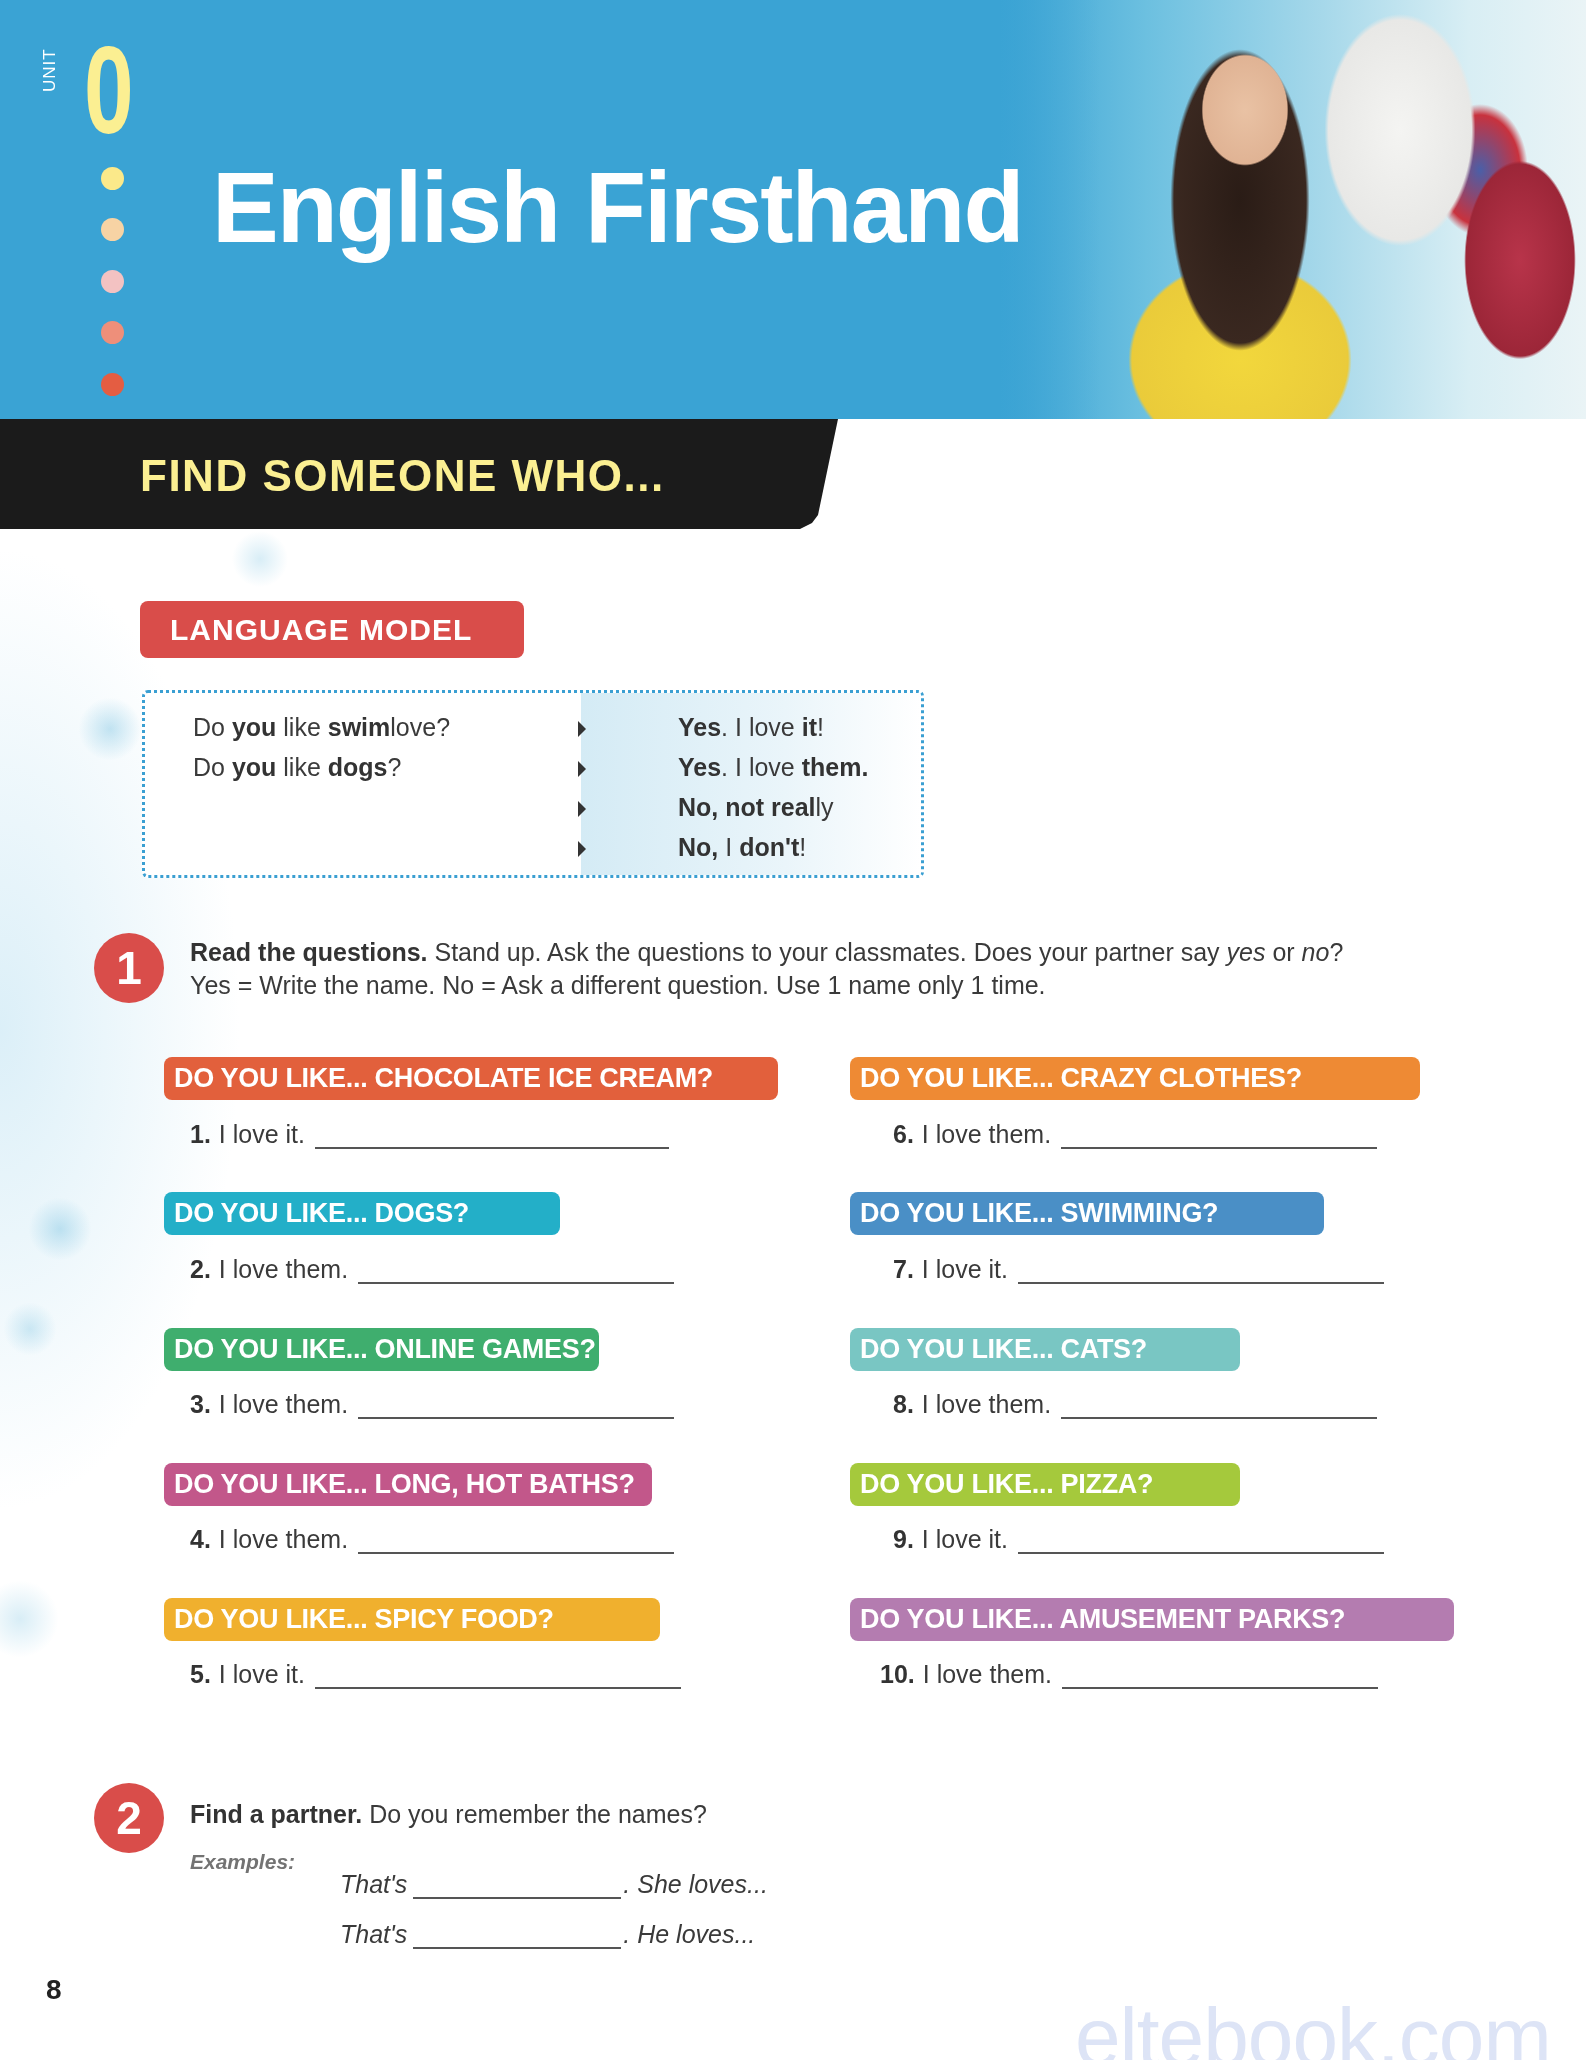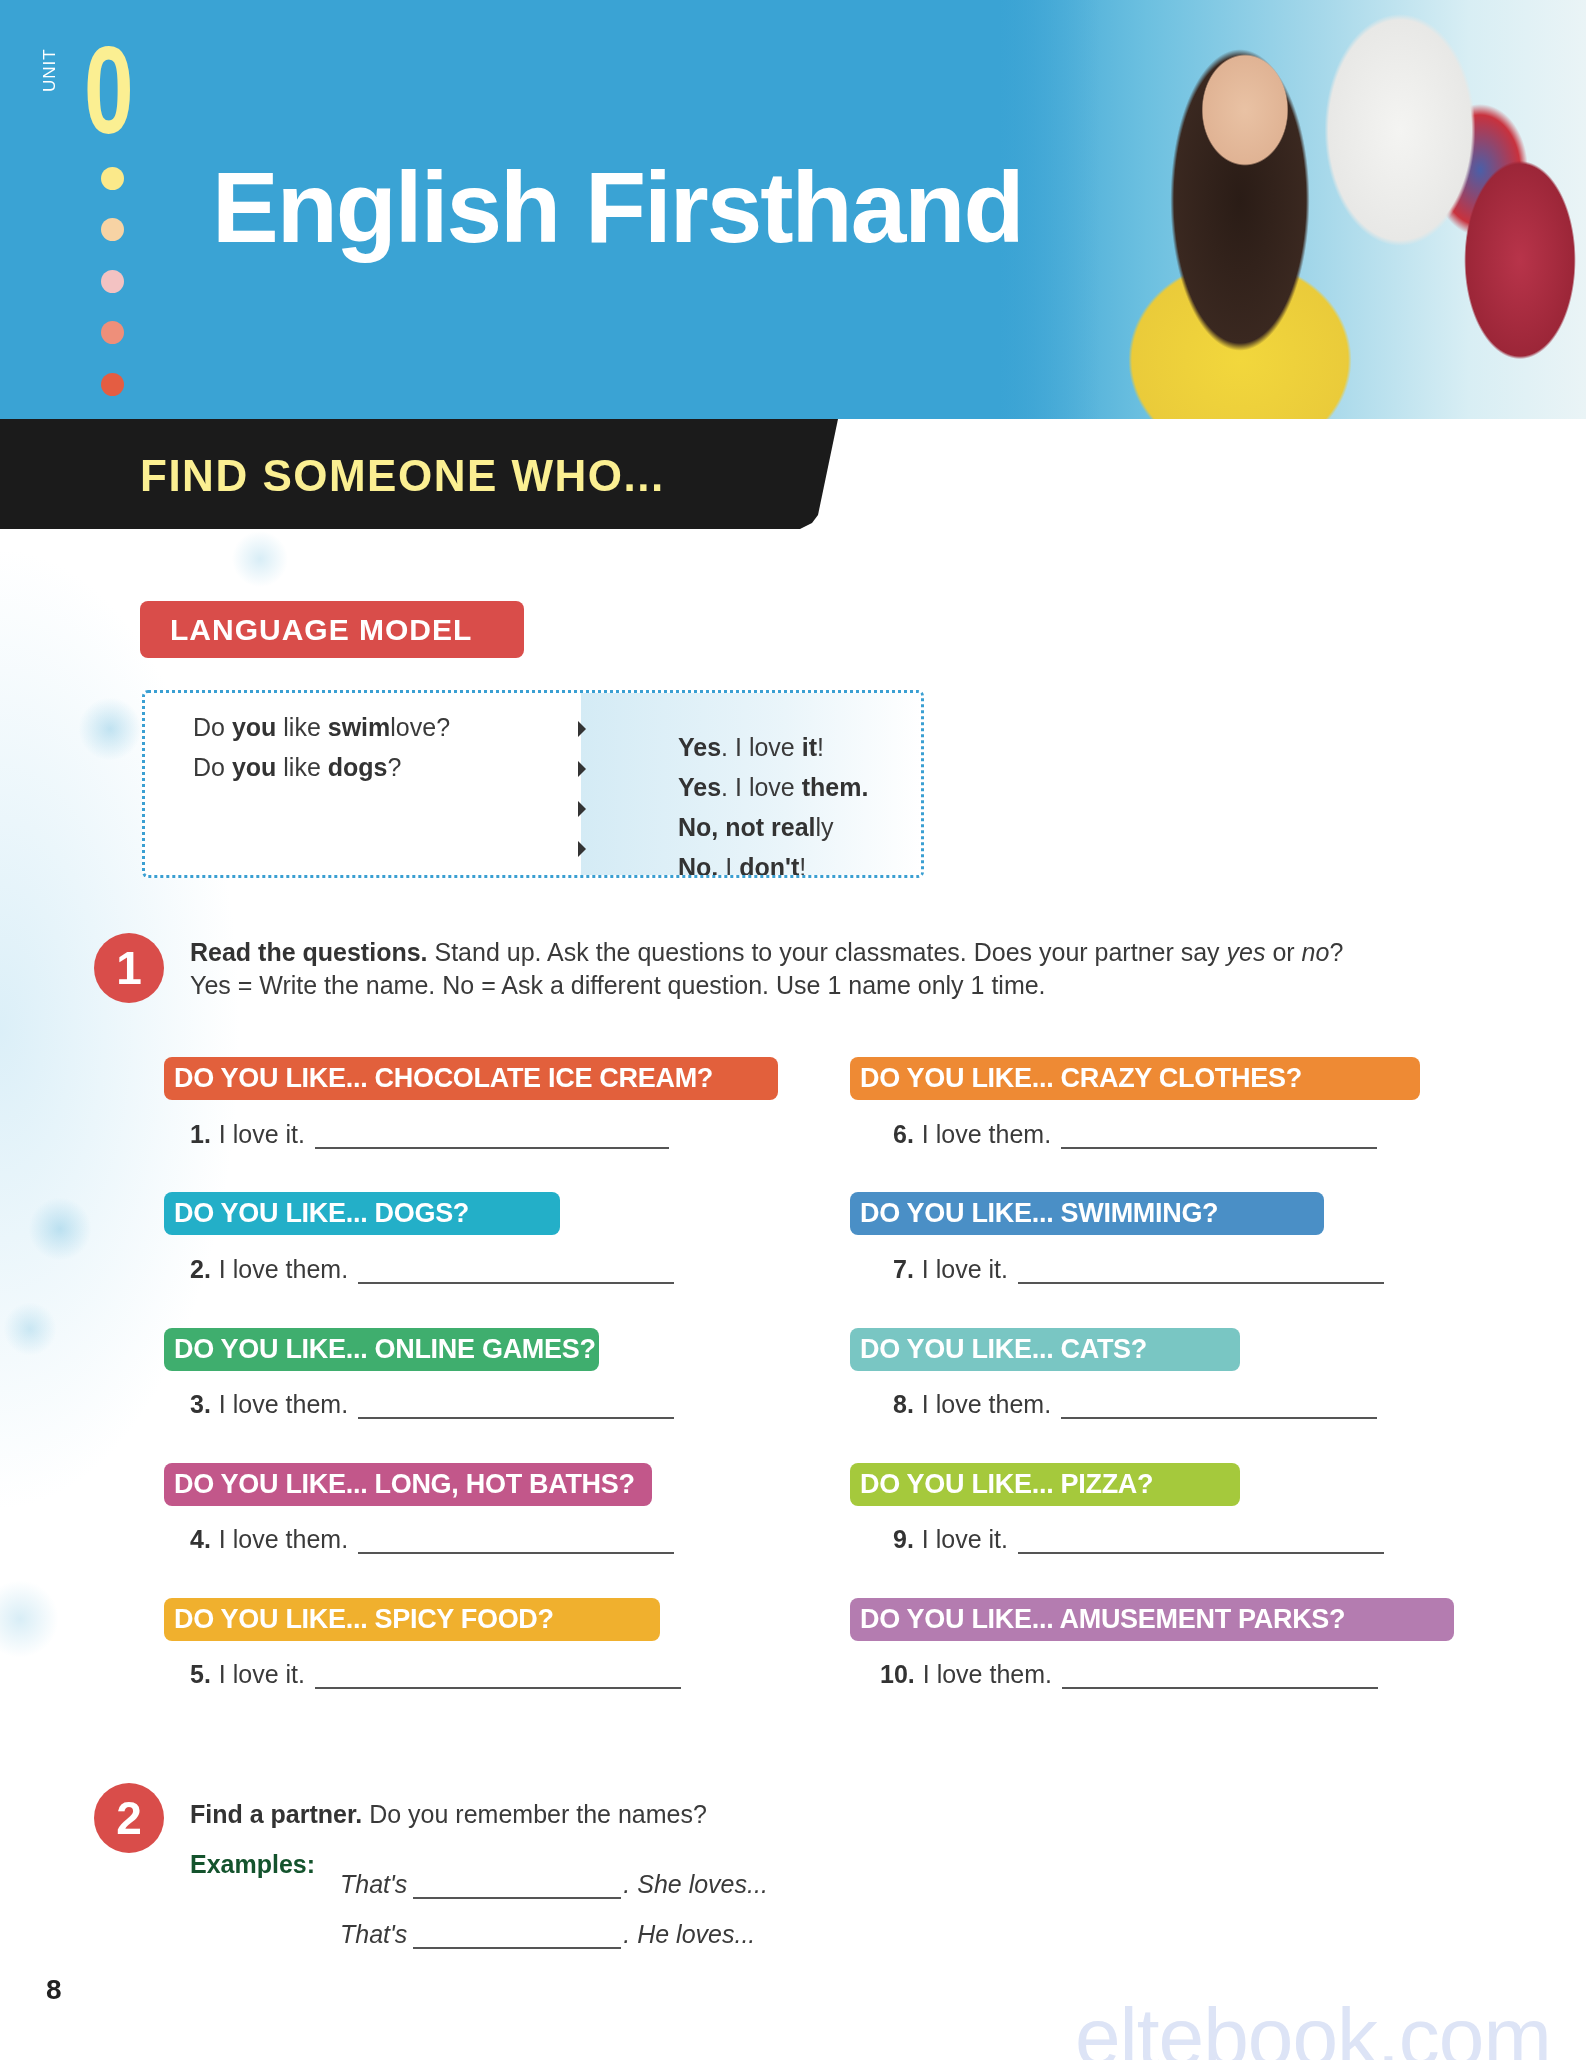--- a/index.html
+++ b/index.html
@@ -82,21 +82,21 @@
   }
   .lm-q {
     position: absolute; left: 48px; font-size: 25px; color: #3a3a3a; white-space: nowrap;
   }
   .lm-arrow {
     position: absolute; left: 433px; width: 0; height: 0;
     border-top: 8px solid transparent; border-bottom: 8px solid transparent;
     border-left: 8px solid #333333;
   }
   .lm-a {
-    position: absolute; left: 533px; font-size: 25px; color: #3a3a3a; white-space: nowrap; margin-top: 20px;
+    position: absolute; left: 533px; font-size: 25px; color: #3a3a3a; white-space: nowrap;
   }
   b { font-weight: bold; color: #333333; }
 
   
   .ex-circle {
     position: absolute; width: 70px; height: 70px; border-radius: 50%;
     background: #d94d4a; color: #ffffff; font-weight: bold; font-size: 46px;
     display: flex; align-items: center; justify-content: center;
   }
   .ex-text { position: absolute; left: 190px; font-size: 25px; color: #3a3a3a; white-space: nowrap; line-height: 33px; }
@@ -104,21 +104,21 @@
   .pill {
     position: absolute; height: 43px; border-radius: 8px; color: #ffffff; font-weight: bold;
     font-size: 27px; display: flex; align-items: center; padding-left: 10px; white-space: nowrap;
     letter-spacing: -0.3px;
   }
   .item { position: absolute; font-size: 25px; color: #3a3a3a; white-space: nowrap; display: flex; align-items: flex-end; }
   .item .num { font-weight: bold; color: #333333; margin-right: 8px; }
   .blank { display: inline-block; border-bottom: 2px solid #555555; height: 22px; margin-left: 10px; }
 
   
-  .examples-label { position: absolute; left: 190px; font-size: 25px; font-weight: bold; color: #14532d; }
+  .examples-label { position: absolute; left: 190px; font-size: 21px; font-weight: bold; color: #737373; font-style: italic; }
   .ex-line { position: absolute; left: 340px; font-size: 25px; font-style: italic; color: #3a3a3a; white-space: nowrap; display: flex; align-items: flex-end; margin-top: 20px; }
   .ex-line .blank { width: 208px; margin: 0 2px 0 6px; }
 
   .page-number { position: absolute; left: 46px; top: 1974px; font-size: 28px; font-weight: bold; color: #222222; }
   .watermark { position: absolute; left: 1075px; top: 1990px; font-size: 82px; color: #dde4f6; white-space: nowrap; letter-spacing: -1px; }
 </style>
 </head>
 <body>
 
 <div class="header">

